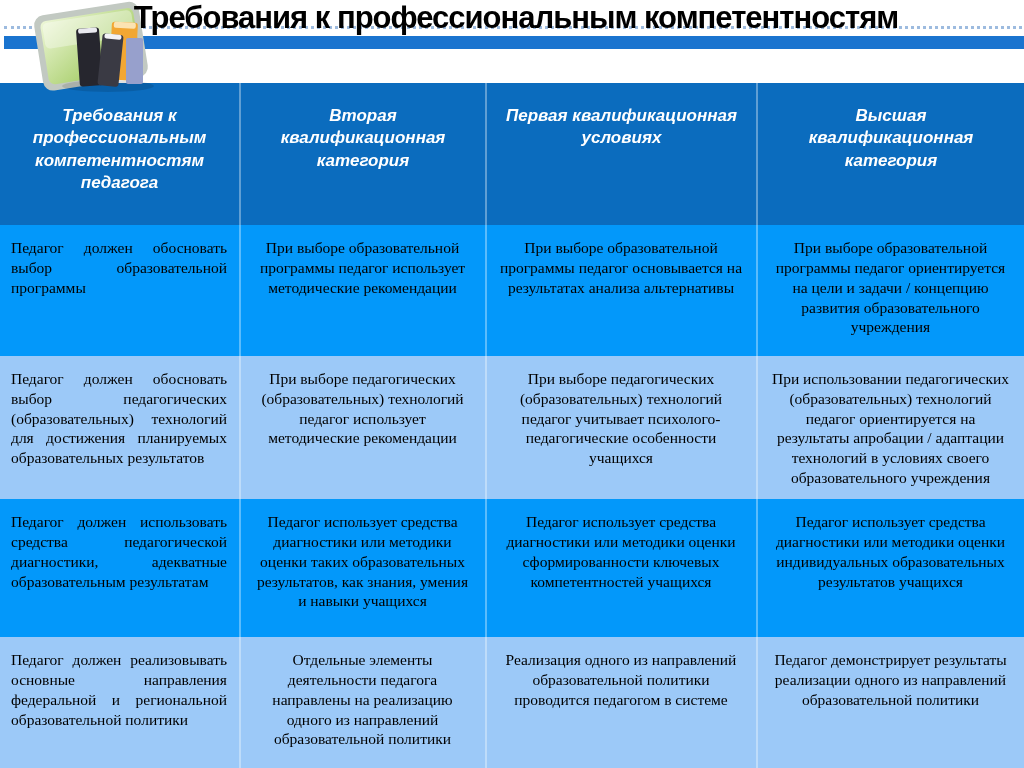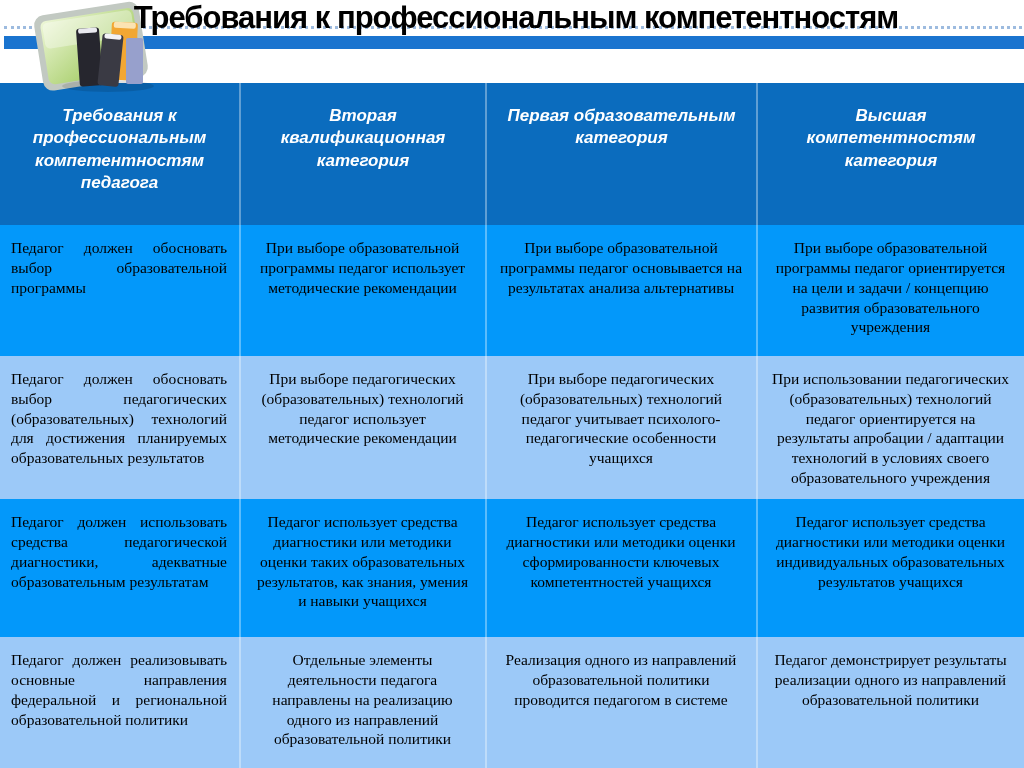--- a/index.html
+++ b/index.html
@@ -109,22 +109,22 @@
     <colgroup>
         <col class="c1">
         <col class="c2">
         <col class="c3">
         <col class="c4">
       </colgroup>
     <tbody>
         <tr>
       <th>Требования к профессиональным компетентностям педагога</th>
       <th>Вторая квалификационная категория</th>
-      <th>Первая образовательным категория</th>
-      <th>Высшая компетентностям категория</th>
+      <th>Первая квалификационная условиях</th>
+      <th>Высшая квалификационная категория</th>
     </tr>
     <tr class="row-bright r1">
       <td>Педагог должен обосновать выбор образовательной программы</td>
       <td>При выборе образовательной программы педагог использует методические рекомендации</td>
       <td>При выборе образовательной программы педагог основывается на результатах анализа альтернативы</td>
       <td>При выборе образовательной программы педагог ориентируется на цели и задачи / концепцию развития образовательного учреждения</td>
     </tr>
     <tr class="row-light r2">
       <td>Педагог должен обосновать выбор педагогических (образовательных) технологий для достижения планируемых образовательных результатов</td>
       <td>При выборе педагогических (образовательных) технологий педагог использует методические рекомендации</td>

